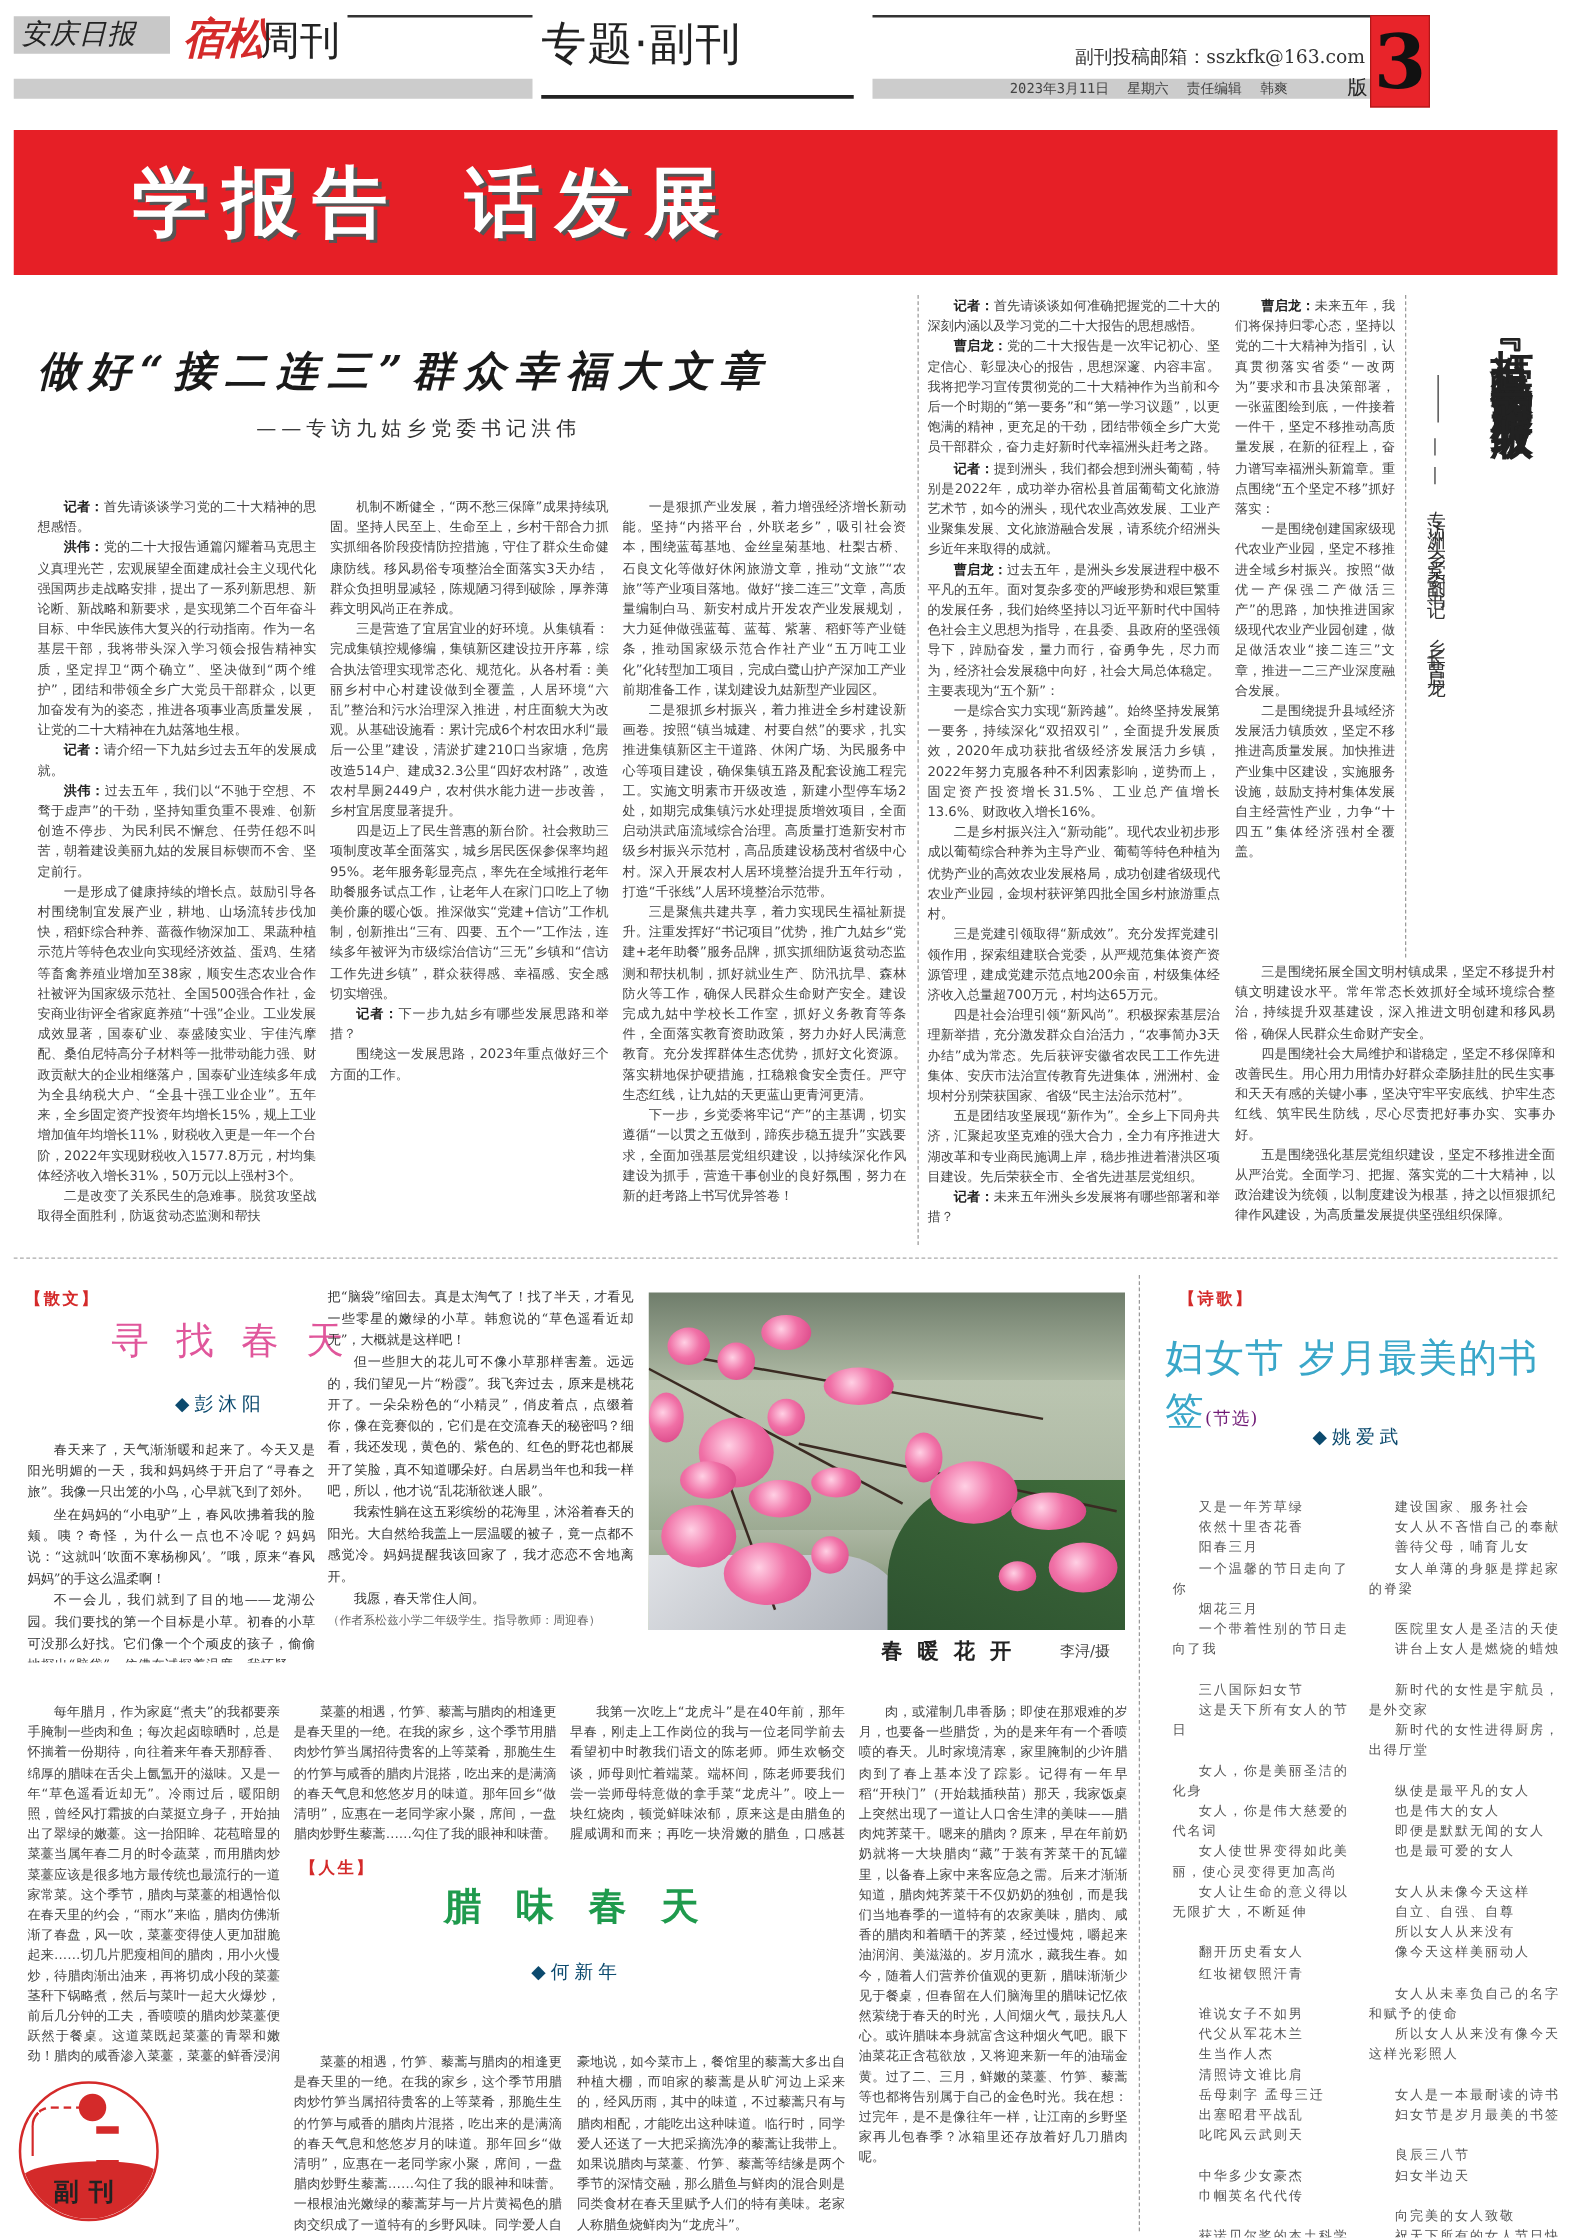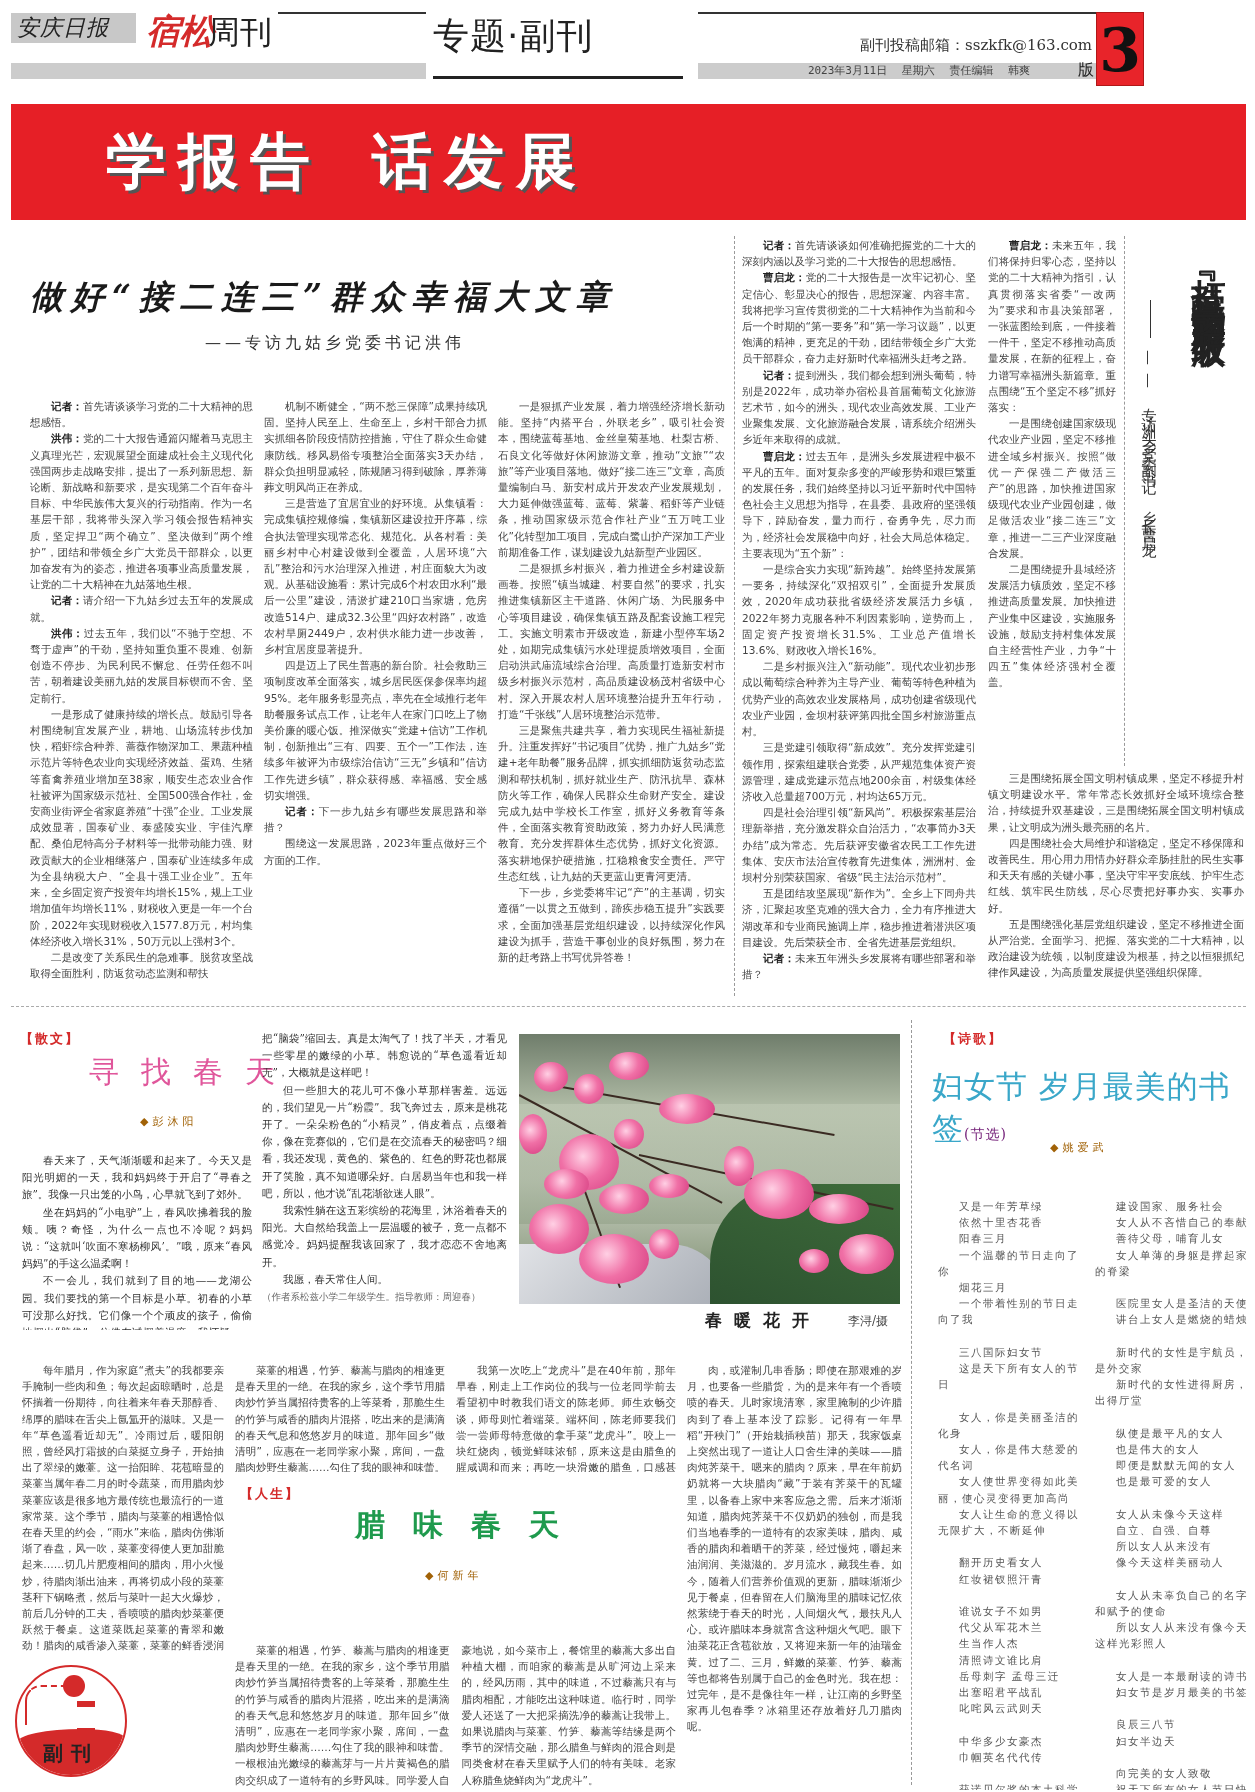--- a/index.html
+++ b/index.html
@@ -39,21 +39,21 @@
   .a2-subtitle-dash { position: absolute; left: 1150px; top: 300px; width: 1px; height: 38px; background: #333; }
   .a2-subtitle { position: absolute; left: 1140px; top: 350px; width: 22px; font-size: 15px; line-height: 26px; color: #333; writing-mode: vertical-rl; letter-spacing: 8px; }
   .vsep { position: absolute; width: 0; border-left: 1px dashed #999; }
 
   
   .hdivider { position: absolute; left: 11px; width: 1235px; height: 0; border-top: 1px dashed #aaa; }
 
   
   .tag { position: absolute; font-size: 13px; font-weight: bold; color: #d42a2a; font-family: "DejaVu Sans", sans-serif; letter-spacing: 2px; }
   .essay-title { position: absolute; left: 89px; top: 1052px; font-size: 30px; color: #e0569b; letter-spacing: 22px; font-family: "DejaVu Serif", serif; }
-  .byline { position: absolute; font-size: 11px; color: #a16207; letter-spacing: 4px; }
+  .byline { position: absolute; font-size: 15px; color: #0c4a6e; letter-spacing: 4px; }
   .essay-cols { position: absolute; font-size: 10.5px; line-height: 17.2px; color: #333; text-align: justify; font-family: "DejaVu Serif", serif; }
   .essay-cols p { text-indent: 2em; }
   .author-note { font-size: 9.5px; color: #666; font-family: "DejaVu Sans", sans-serif; }
 
   .photo { position: absolute; left: 519px; top: 1034px; width: 381px; height: 270px; overflow: hidden; background: linear-gradient(180deg, #6f7d6b 0%, #b7c2ac 30%, #c9d0c2 55%, #9aa78f 80%, #4f6a4a 100%); }
   .photo .water { position: absolute; left: 0; top: 70px; width: 100%; height: 120px; background: linear-gradient(180deg, rgba(190,200,180,.7), rgba(150,165,140,.7)); }
   .photo .rock { position: absolute; left: 0; bottom: 0; width: 210px; height: 60px; background: linear-gradient(135deg, #e0e2e6, #a8adb5); border-top-right-radius: 60px; }
   .photo .grass { position: absolute; right: 0; bottom: 0; width: 190px; height: 120px; background: linear-gradient(200deg, #3e6b3a, #2d5230); border-top-left-radius: 80px; }
   .photo .branch { position: absolute; height: 2px; background: #3a2a22; transform-origin: left center; }
   .photo .blossom { position: absolute; border-radius: 50%; background: radial-gradient(circle at 40% 40%, #ffd0e4 0%, #f070a6 45%, #d63f82 100%); }
@@ -141,21 +141,21 @@
       <p><span>四是社会治理引领“新风尚”。积极探索基层治理新举措，充分激发群众自治活力，“农事简办3天办结”成为常态。先后获评安徽省农民工工作先进集体、安庆市法治宣传教育先进集体，洲洲村、金坝村分别荣获国家、省级“民主法治示范村”。</span></p>
       <p><span>五是团结攻坚展现“新作为”。全乡上下同舟共济，汇聚起攻坚克难的强大合力，全力有序推进大湖改革和专业商民施调上岸，稳步推进着潜洪区项目建设。先后荣获全市、全省先进基层党组织。</span></p>
       <p><b>记者：</b><span>未来五年洲头乡发展将有哪些部署和举措？</span></p>
     </div>
   <div class="col" id="a2c2" style="left:988px; top:237px; width:128px; height:530px;">
       <p><b>曹启龙：</b><span>未来五年，我们将保持归零心态，坚持以党的二十大精神为指引，认真贯彻落实省委“一改两为”要求和市县决策部署，一张蓝图绘到底，一件接着一件干，坚定不移推动高质量发展，在新的征程上，奋力谱写幸福洲头新篇章。重点围绕“五个坚定不移”抓好落实：</span></p>
       <p><span>一是围绕创建国家级现代农业产业园，坚定不移推进全域乡村振兴。按照“做优一产保强二产做活三产”的思路，加快推进国家级现代农业产业园创建，做足做活农业“接二连三”文章，推进一二三产业深度融合发展。</span></p>
       <p><span>二是围绕提升县域经济发展活力镇质效，坚定不移推进高质量发展。加快推进产业集中区建设，实施服务设施，鼓励支持村集体发展自主经营性产业，力争“十四五”集体经济强村全覆盖。</span></p>
     </div>
   <div class="col" id="a2c3" style="left:988px; top:770px; width:256px; height:228px;">
-      <p><span>三是围绕拓展全国文明村镇成果，坚定不移提升村镇文明建设水平。常年常态长效抓好全域环境综合整治，持续提升双基建设，三是围绕拓展全国文明村镇成果，让文明成为洲头最亮丽的名片。</span></p>
+      <p><span>三是围绕拓展全国文明村镇成果，坚定不移提升村镇文明建设水平。常年常态长效抓好全域环境综合整治，持续提升双基建设，深入推进文明创建和移风易俗，确保人民群众生命财产安全。</span></p>
       <p><span>四是围绕社会大局维护和谐稳定，坚定不移保障和改善民生。用心用力用情办好群众牵肠挂肚的民生实事和天天有感的关键小事，坚决守牢平安底线、护牢生态红线、筑牢民生防线，尽心尽责把好事办实、实事办好。</span></p>
       <p><span>五是围绕强化基层党组织建设，坚定不移推进全面从严治党。全面学习、把握、落实党的二十大精神，以政治建设为统领，以制度建设为根基，持之以恒狠抓纪律作风建设，为高质量发展提供坚强组织保障。</span></p>
     </div>
 </div>
 
 <div class="vsep" style="left:1124px; top:236px; height:530px;"></div>
 <div class="a2-title">打造『皖风徽韵』美丽乡村升级版</div>
 <div class="a2-subtitle-dash"></div>
 <div class="a2-subtitle">——专访洲头乡党委副书记、乡长曹启龙</div>
 

